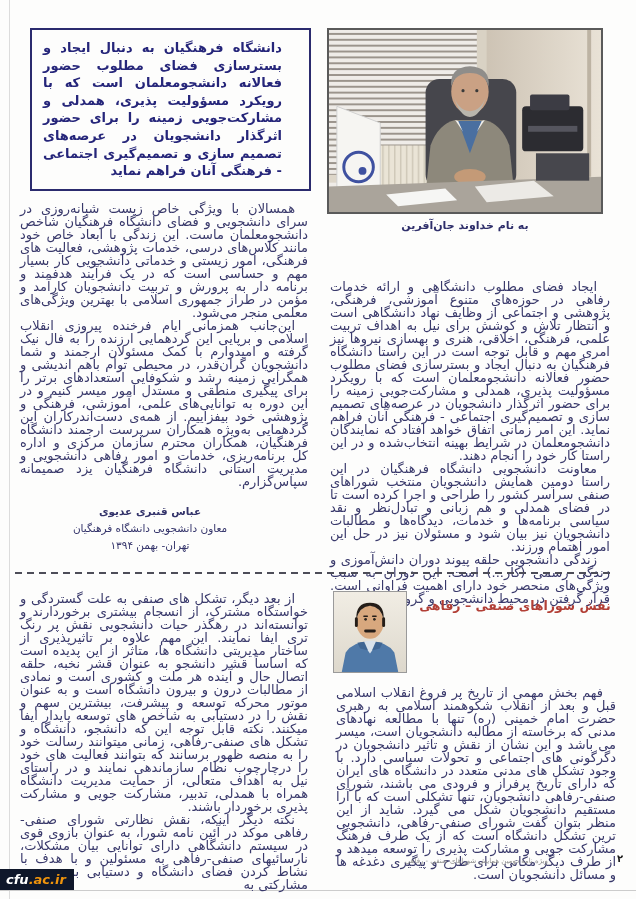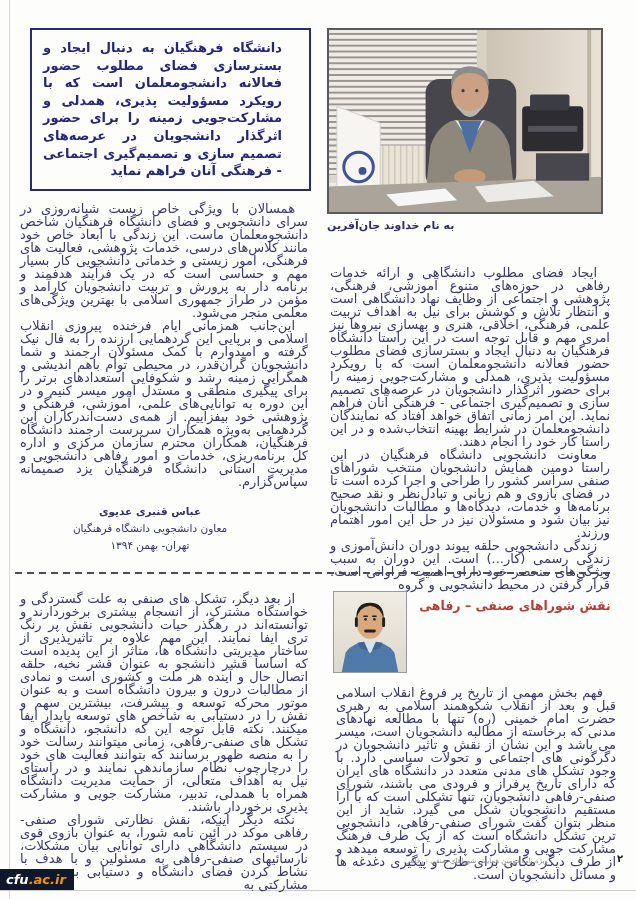--- a/index.html
+++ b/index.html
@@ -23,34 +23,34 @@
   }
 
   
   .office-photo{
     position:absolute;left:327px;top:28px;width:276px;height:186px;
     border:2px solid #5a5a5a;box-sizing:border-box;background:#efece8;
   }
   .office-photo svg{display:block;width:100%;height:100%;}
   .photo-caption{
     position:absolute;left:327px;top:219px;width:276px;
-    direction:rtl;text-align:left;color:#2f2f6b;font-size:11px;font-weight:bold;
+    direction:rtl;text-align:center;color:#2f2f6b;font-size:11px;font-weight:bold;
   }
 
   .portrait-photo{
     position:absolute;left:333px;top:591px;width:74px;height:82px;
     border:1px solid #9a9a9a;box-sizing:border-box;background:#eae6dc;
   }
   .portrait-photo svg{display:block;width:100%;height:100%;}
 
   
   .col{position:absolute;direction:rtl;color:#39396b;font-size:13px;line-height:13px;text-align:justify;}
   .col p{margin:0;text-indent:13px;}
   .col-left-top{left:20px;top:202px;width:288px;}
-  .col-right-top{left:330px;top:266px;width:280px;}
+  .col-right-top{left:330px;top:280px;width:280px;}
   .col-left-bottom{left:20px;top:592px;width:288px;}
   .col-right-bottom{left:330px;top:686px;width:280px;margin-left:6px;}
 
   .signature{
     position:absolute;left:40px;top:503px;width:220px;
     direction:rtl;text-align:center;color:#33336a;font-size:10.5px;line-height:17px;
   }
   .signature .sig-name{font-weight:bold;}
 
   .dashed-sep{
@@ -152,21 +152,21 @@
   </div>
   <div class="photo-caption">به نام خداوند جان‌آفرین</div>
 
   <div class="col col-left-top">
     <p>همسالان با ویژگی خاص زیست شبانه‌روزی در سرای دانشجویی و فضای دانشگاه فرهنگیان شاخص دانشجومعلمان ماست. این زندگی با ابعاد خاص خود مانند کلاس‌های درسی، خدمات پژوهشی، فعالیت های فرهنگی، امور زیستی و خدماتی دانشجویی کار بسیار مهم و حساسی است که در یک فرآیند هدفمند و برنامه دار به پرورش و تربیت دانشجویان کارآمد و مؤمن در طراز جمهوری اسلامی با بهترین ویژگی‌های معلمی منجر می‌شود.</p>
     <p>این‌جانب همزمانی ایام فرخنده پیروزی انقلاب اسلامی و برپایی این گردهمایی ارزنده را به فال نیک گرفته و امیدوارم با کمک مسئولان ارجمند و شما دانشجویان گران‌قدر، در محیطی توأم باهم اندیشی و همگرایی زمینه رشد و شکوفایی استعدادهای برتر را برای پیگیری منطقی و مستدل امور میسر کنیم و در این دوره به توانایی‌های علمی، آموزشی، فرهنگی و پژوهشی خود بیفزاییم. از همه‌ی دست‌اندرکاران این گردهمایی به‌ویژه همکاران سرپرست ارجمند دانشگاه فرهنگیان، همکاران محترم سازمان مرکزی و اداره کل برنامه‌ریزی، خدمات و امور رفاهی دانشجویی و مدیریت استانی دانشگاه فرهنگیان یزد صمیمانه سپاس‌گزارم.</p>
   </div>
 
   <div class="col col-right-top">
     <p>ایجاد فضای مطلوب دانشگاهی و ارائه خدمات رفاهی در حوزه‌های متنوع آموزشی، فرهنگی، پژوهشی و اجتماعی از وظایف نهاد دانشگاهی است و انتظار تلاش و کوشش برای نیل به اهداف تربیت علمی، فرهنگی، اخلاقی، هنری و بهسازی نیروها نیز امری مهم و قابل توجه است در این راستا دانشگاه فرهنگیان به دنبال ایجاد و بسترسازی فضای مطلوب حضور فعالانه دانشجومعلمان است که با رویکرد مسؤولیت پذیری، همدلی و مشارکت‌جویی زمینه را برای حضور اثرگذار دانشجویان در عرصه‌های تصمیم سازی و تصمیم‌گیری اجتماعی - فرهنگی آنان فراهم نماید. این امر زمانی اتفاق خواهد افتاد که نمایندگان دانشجومعلمان در شرایط بهینه انتخاب‌شده و در این راستا کار خود را انجام دهند.</p>
-    <p>معاونت دانشجویی دانشگاه فرهنگیان در این راستا دومین همایش دانشجویان منتخب شوراهای صنفی سراسر کشور را طراحی و اجرا کرده است تا در فضای بازوی و هم زبانی و تبادل‌نظر و نقد صحیح برنامه‌ها و خدمات، دیدگاه‌ها و مطالبات دانشجویان نیز بیان شود و مسئولان نیز در حل این امور اهتمام ورزند.</p>
+    <p>معاونت دانشجویی دانشگاه فرهنگیان در این راستا دومین همایش دانشجویان منتخب شوراهای صنفی سراسر کشور را طراحی و اجرا کرده است تا در فضای همدلی و هم زبانی و تبادل‌نظر و نقد سیاسی برنامه‌ها و خدمات، دیدگاه‌ها و مطالبات دانشجویان نیز بیان شود و مسئولان نیز در حل این امور اهتمام ورزند.</p>
     <p>زندگی دانشجویی حلقه پیوند دوران دانش‌آموزی و زندگی رسمی (کار...) است. این دوران به سبب ویژگی‌های منحصر خود دارای اهمیت فراوانی است. قرار گرفتن در محیط دانشجویی و گروه</p>
   </div>
 
   <div class="signature">
     <div class="sig-name">عباس قنبری عدیوی</div>
     <div>معاون دانشجویی دانشگاه فرهنگیان</div>
     <div>تهران- بهمن ۱۳۹۴</div>
   </div>
 
   <div class="dashed-sep"></div>

